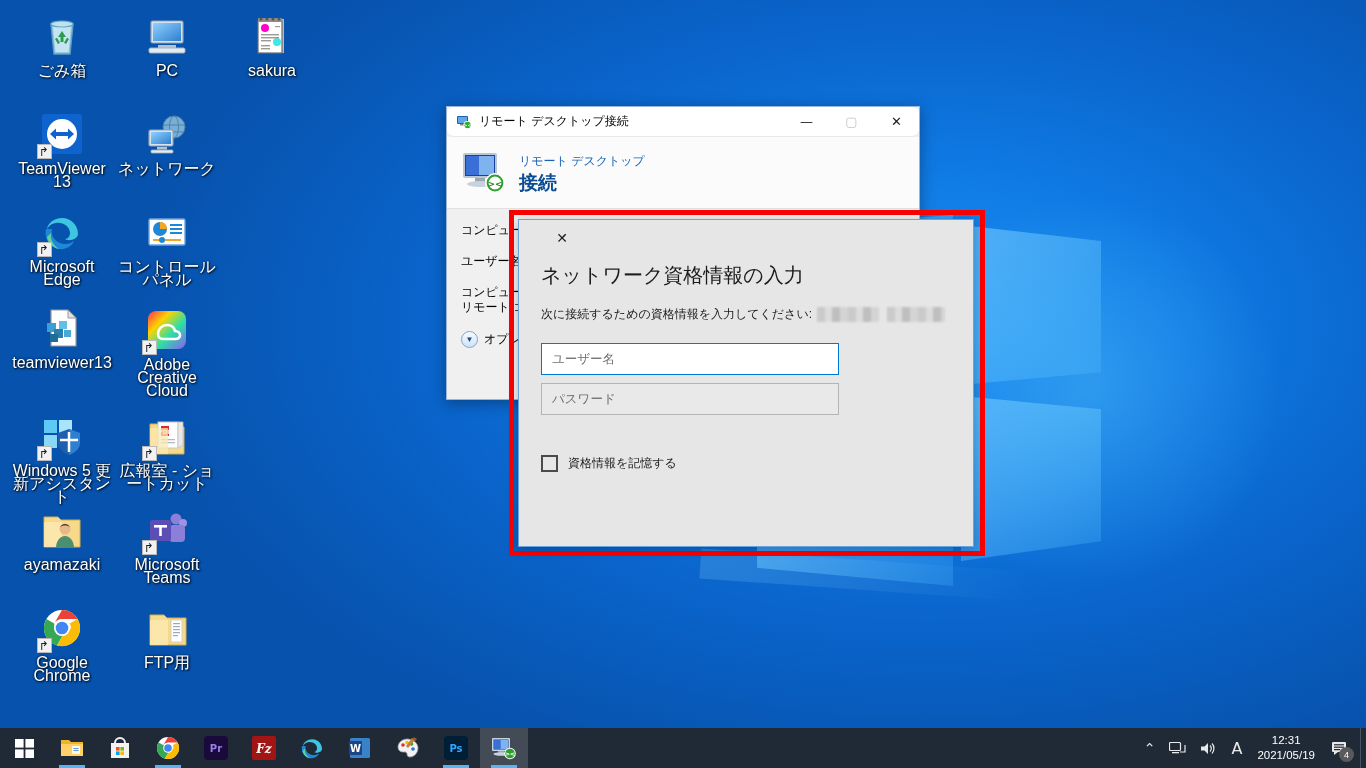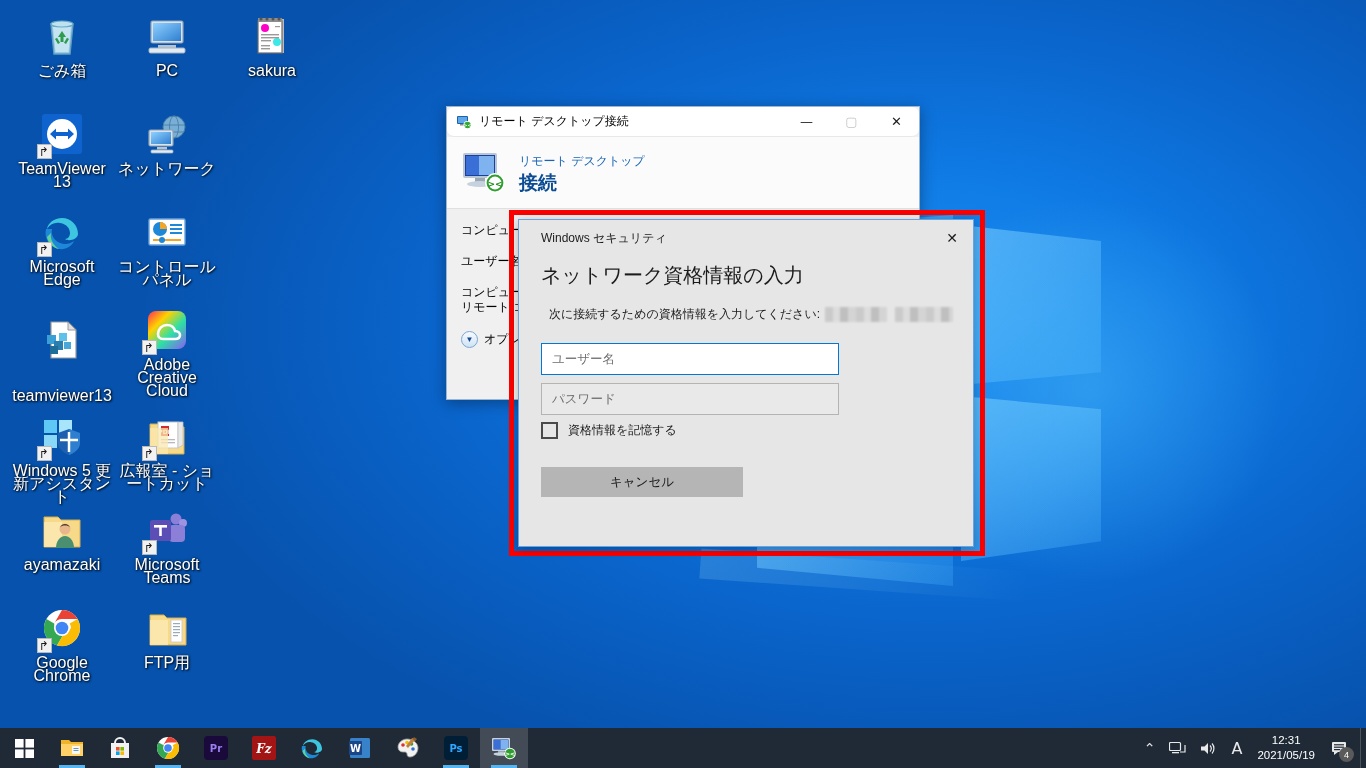--- a/index.html
+++ b/index.html
@@ -114,37 +114,37 @@
     box-shadow: 0 2px 10px rgba(0,0,0,.25);
   }
   #sec-titlebar { height: 36px; display: flex; align-items: flex-start; padding: 10px 0 0 22px; }
   #sec-title { font-size: 12px; color: #1b1b1b; flex: 1; }
   #sec-close {
     width: 42px; height: 28px; margin-top: -6px;
     display: flex; align-items: center; justify-content: center;
     font-size: 14px; color: #1b1b1b; font-family: "DejaVu Sans", sans-serif;
   }
   #sec-heading { font-size: 20px; color: #1b1b1b; padding: 6px 0 0 22px; line-height: 26px; }
-  #sec-desc { font-size: 12px; color: #1b1b1b; padding: 18px 0 0 30px; display: flex; align-items: center; }
+  #sec-desc { font-size: 12px; color: #1b1b1b; padding: 18px 0 0 22px; display: flex; align-items: center; }
   .redacted {
     display: inline-block; height: 15px; margin-left: 5px; vertical-align: middle;
     background:
       repeating-linear-gradient(90deg, #c9c9c9 0 8px, #dcdcdc 8px 15px, #bdbdbd 15px 23px, #d4d4d4 23px 31px);
     filter: blur(1.2px); opacity: .95;
   }
   #redacted-a { width: 62px; }
   #redacted-b { width: 58px; margin-left: 8px; }
   .field {
     margin: 0 0 0 22px; width: 298px; height: 32px;
     display: flex; align-items: center; padding-left: 10px;
     font-size: 12.5px; color: #6d6d6d;
   }
   #username-field { margin-top: 20px; background: #ffffff; border: 1px solid #0078d7; }
   #password-field { margin-top: 8px; background: #e9e9e9; border: 1px solid #b4b4b4; }
-  #remember-row { display: flex; margin: 7px 0 0 22px; }
+  #remember-row { display: flex; margin: 40px 0 0 22px; }
   #remember-box {
     width: 17px; height: 17px; background: #e6e6e6; border: 2px solid #4a4a4a;
     margin-right: 10px;
   }
   #remember-label { font-size: 12px; color: #1b1b1b; }
   #sec-buttons { display: flex; gap: 10px; margin: 28px 0 0 22px; }
   .sec-btn {
     width: 202px; height: 30px; background: #b5b5b5; border: none;
     font-size: 12.5px; color: #1b1b1b; font-family: "Liberation Sans", sans-serif;
     display: flex; align-items: center; justify-content: center;
@@ -300,21 +300,21 @@
           <path d="M15 12 A7 7 0 0 1 22 19 L15 19 Z" fill="#f5a623"></path>
           <rect x="25" y="14" width="12" height="2" fill="#1e88d8"></rect>
           <rect x="25" y="18" width="12" height="2" fill="#1e88d8"></rect>
           <rect x="25" y="22" width="12" height="2" fill="#1e88d8"></rect>
           <rect x="8" y="29" width="28" height="2" fill="#f5a623"></rect>
           <circle cx="17" cy="30" r="3" fill="#1e88d8"></circle>
         </svg>
       </div>
       <div class="label">コントロール パネル</div>
     </div>
-    <div class="dicon" style="left: 10px; top: 316px; gap: 21px;">
+    <div class="dicon" style="left: 10px; top: 304px;">
       <div class="glyph">
         <svg width="44" height="44" viewBox="0 0 44 44">
           <path d="M11 4 h17 l8 8 v28 h-25 Z" fill="#ffffff" stroke="#9a9a9a" stroke-width="1.2"></path>
           <path d="M28 4 l8 8 h-8 Z" fill="#e0e0e0" stroke="#9a9a9a" stroke-width="1"></path>
           <rect x="7" y="17" width="9" height="9" fill="#3a9fd4"></rect>
           <rect x="14" y="23" width="9" height="9" fill="#2b7fb0"></rect>
           <rect x="19" y="15" width="8" height="8" fill="#5fc0e8"></rect>
           <rect x="10" y="28" width="8" height="8" fill="#1f6d99"></rect>
           <rect x="24" y="24" width="7" height="7" fill="#4aa8d8"></rect>
         </svg>
@@ -475,21 +475,20 @@
       <div class="chev">▼</div>
       <span>オプショ</span>
     </div>
   </div>
 </div>
 
 <div id="red-highlight"></div>
 
 <div id="security-dialog">
   <div id="sec-titlebar">
-    <div id="sec-title">Windows セキュリティ</div>
     <div id="sec-close">✕</div>
   </div>
 
   <div id="sec-heading">ネットワーク資格情報の入力</div>
 
   <div id="sec-desc">
     <span>次に接続するための資格情報を入力してください:</span>
     <span class="redacted" id="redacted-a"></span>
     <span class="redacted" id="redacted-b"></span>
   </div>
@@ -501,21 +500,20 @@
   <div class="field" id="password-field">
     <span>パスワード</span>
   </div>
 
   <div id="remember-row">
     <div id="remember-box"></div>
     <span id="remember-label">資格情報を記憶する</span>
   </div>
 
   <div id="sec-buttons">
-    <div class="sec-btn">キャンセル</div>
   </div>
 </div>
 
 <div id="taskbar">
   <div id="start-button">
     <svg width="19" height="19" viewBox="0 0 19 19">
       <rect x="0" y="0" width="8.6" height="8.6" fill="#ffffff"></rect>
       <rect x="10.4" y="0" width="8.6" height="8.6" fill="#ffffff"></rect>
       <rect x="0" y="10.4" width="8.6" height="8.6" fill="#ffffff"></rect>
       <rect x="10.4" y="10.4" width="8.6" height="8.6" fill="#ffffff"></rect>

